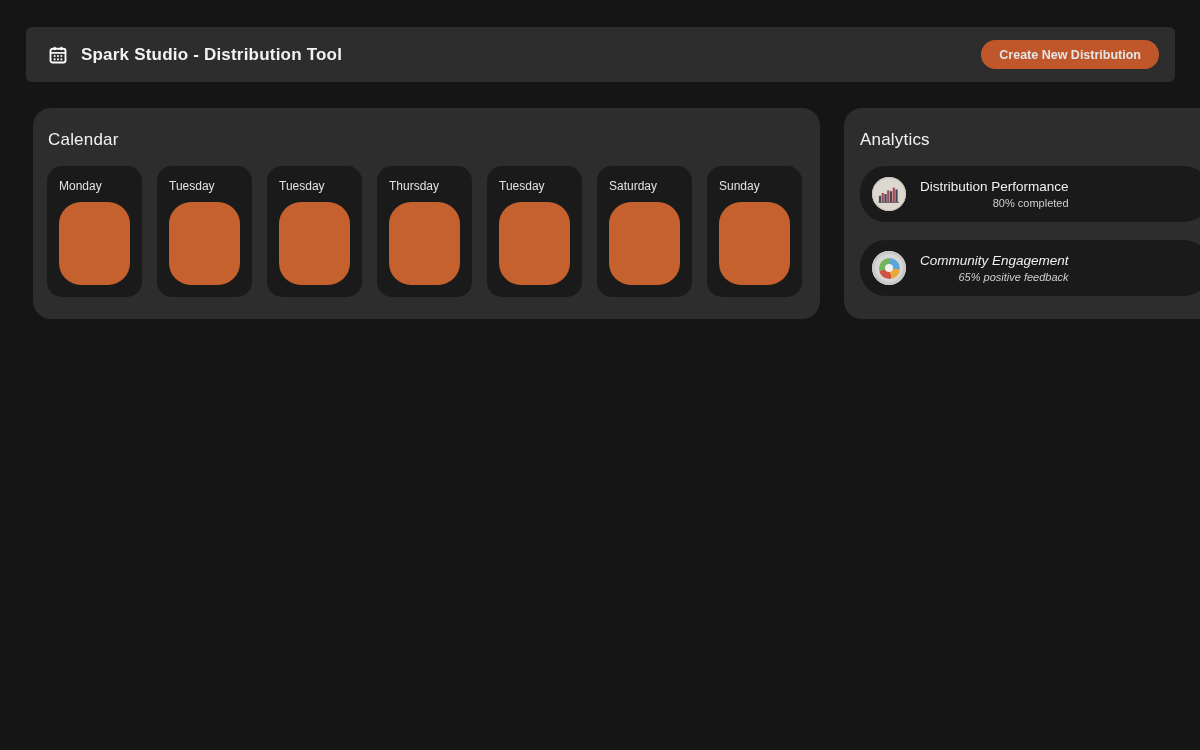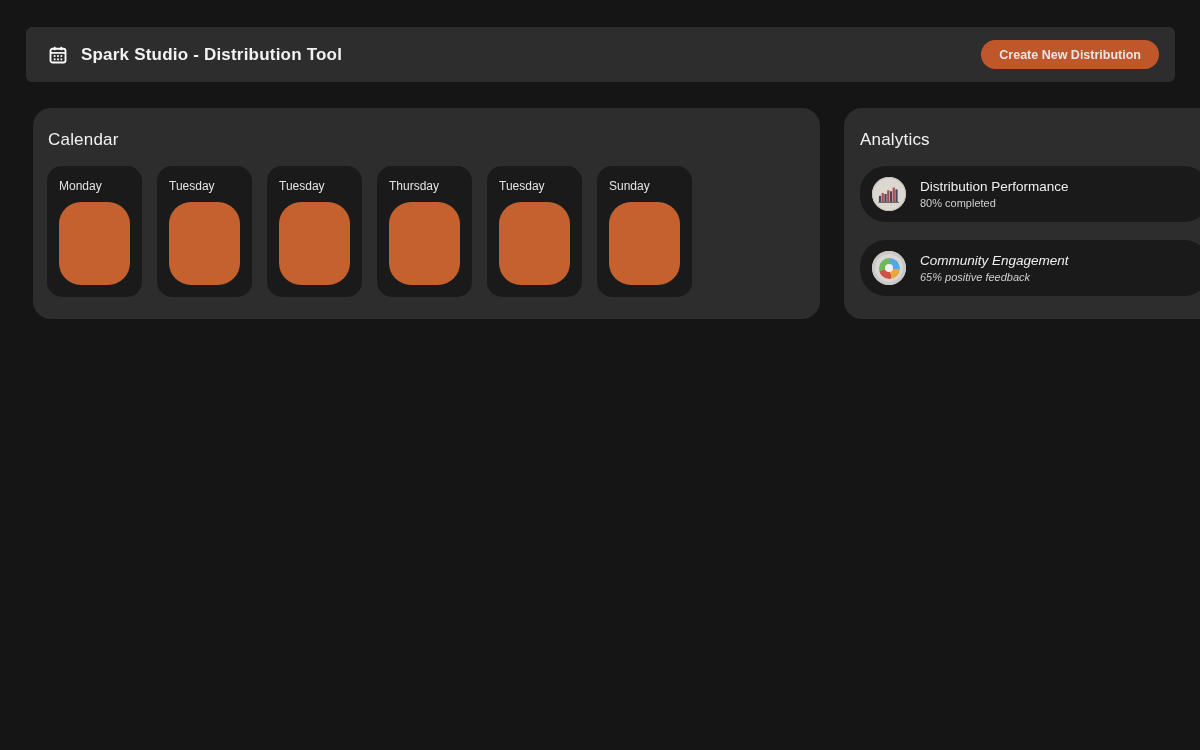--- a/index.html
+++ b/index.html
@@ -82,21 +82,21 @@
     width: 21px; height: 21px; border-radius: 50%;
     background: conic-gradient(#5AA7D6 0deg 95deg, #E5A93D 95deg 170deg,
                                #CF5244 170deg 255deg, #71B65A 255deg 360deg);
     position: relative;
   }
   .pie-hole {
     position: absolute; left: 50%; top: 50%;
     width: 8px; height: 8px; margin: -4px 0 0 -4px;
     border-radius: 50%; background: #F1F0EE;
   }
-  .stat-text { margin-left: 14px; }
+  .stat-text { margin-left: 14px; text-align: right; }
   .stat-title { color: #F0F0F0; font-size: 13.5px; }
   .stat-sub { color: #CFCFCF; font-size: 11px; margin-top: 3px; }
 </style>
 </head>
 <body>
 
 <div id="app">
 
   <div class="header">
     <span class="cal-icon">
@@ -134,20 +134,24 @@
       </div>
       <div class="day-card">
         <div class="day-label">Thursday</div>
         <div class="day-slot" style="background: rgb(196, 97, 47);"></div>
       </div>
       <div class="day-card">
         <div class="day-label">Tuesday</div>
         <div class="day-slot" style="background: rgb(196, 97, 47);"></div>
       </div>
       <div class="day-card">
+        <div class="day-label">Saturday</div>
+        <div class="day-slot" style="background: rgb(196, 97, 47);"></div>
+      </div>
+      <div class="day-card">
         <div class="day-label">Sunday</div>
         <div class="day-slot" style="background: rgb(196, 97, 47);"></div>
       </div>
     </div>
   </div>
 
   <div class="panel analytics-panel">
     <div class="panel-title">Analytics</div>
 
     <div class="stat-card">

